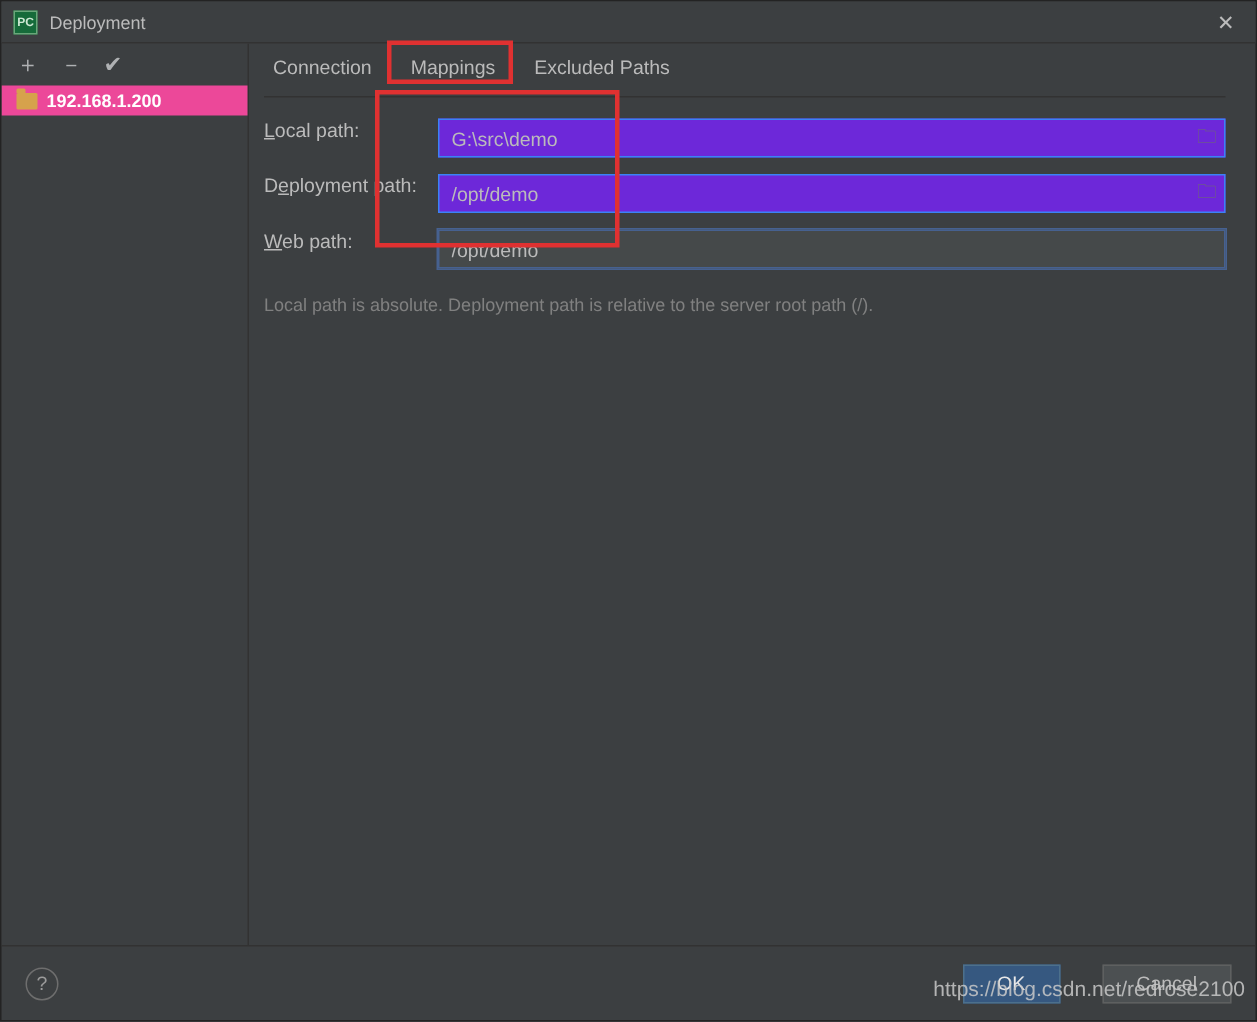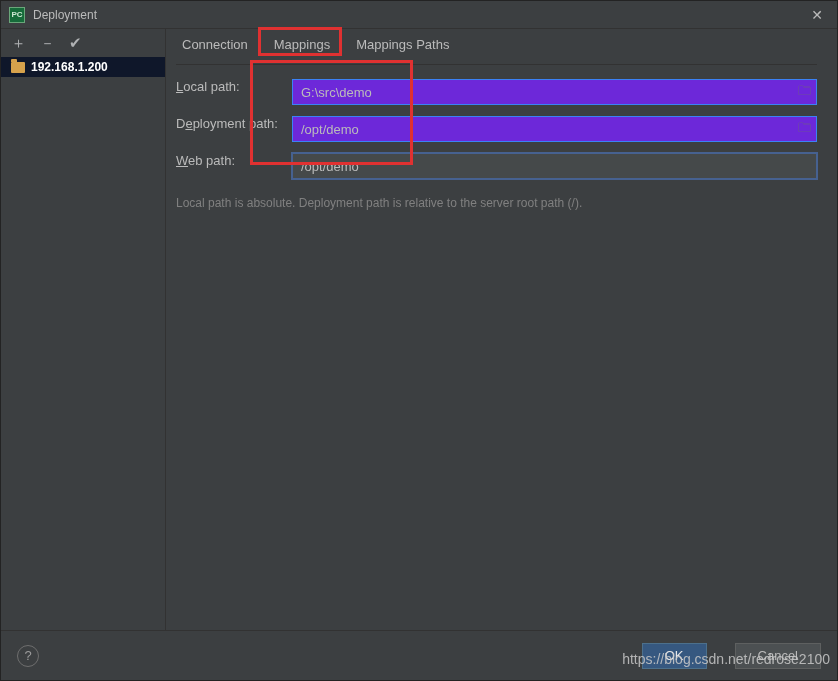--- a/index.html
+++ b/index.html
@@ -27,21 +27,21 @@
     border-right: 1px solid #323232;
     display: flex; flex-direction: column;
   }
   .sidebar-toolbar {
     height: 28px; display: flex; align-items: center; gap: 14px;
     padding: 0 10px; color: #afb1b3;
   }
   .sidebar-toolbar span { cursor: pointer; font-size: 15px; }
   .server-item {
     display: flex; align-items: center; gap: 6px;
-    background: #0f172a; color: #ffffff;
+    background: #ec4899; color: #ffffff;
     padding: 3px 10px; font-weight: bold;
     font-size: 12px;
   }
   .server-icon { width: 14px; height: 11px; background: #d6a24c; border-radius: 1px; position: relative; }
   .server-icon::before { content: ""; position: absolute; top: -3px; left: 0; width: 6px; height: 3px; background: #d6a24c; border-radius: 1px 1px 0 0; }
   .main { flex: 1; display: flex; flex-direction: column; padding: 0 20px 0 10px; }
   .tabs { display: flex; gap: 22px; height: 36px; align-items: flex-start; border-bottom: 1px solid #323232; padding-left: 4px; }
   .tab { color: #bbbbbb; padding: 8px 2px; cursor: pointer; font-size: 13px; }
   .tab.active { border-bottom: 2px solid #4a88c7; }
   .form { padding-top: 14px; display: flex; flex-direction: column; gap: 11px; }
@@ -107,21 +107,21 @@
       <div class="server-item">
         <span class="server-icon"></span>
         <span>192.168.1.200</span>
       </div>
     </div>
 
     <div class="main">
       <div class="tabs">
         <div class="tab">Connection</div>
         <div class="tab active">Mappings</div>
-        <div class="tab">Mappings Paths</div>
+        <div class="tab">Excluded Paths</div>
       </div>
 
       <div class="form">
 
         <div class="row">
           <label><span class="u">L</span><span>ocal path:</span></label>
           <div class="input-wrap">
             <input class="input" value="G:\src\demo" style="">
             <span class="folder-icon">🗀</span>
           </div>

